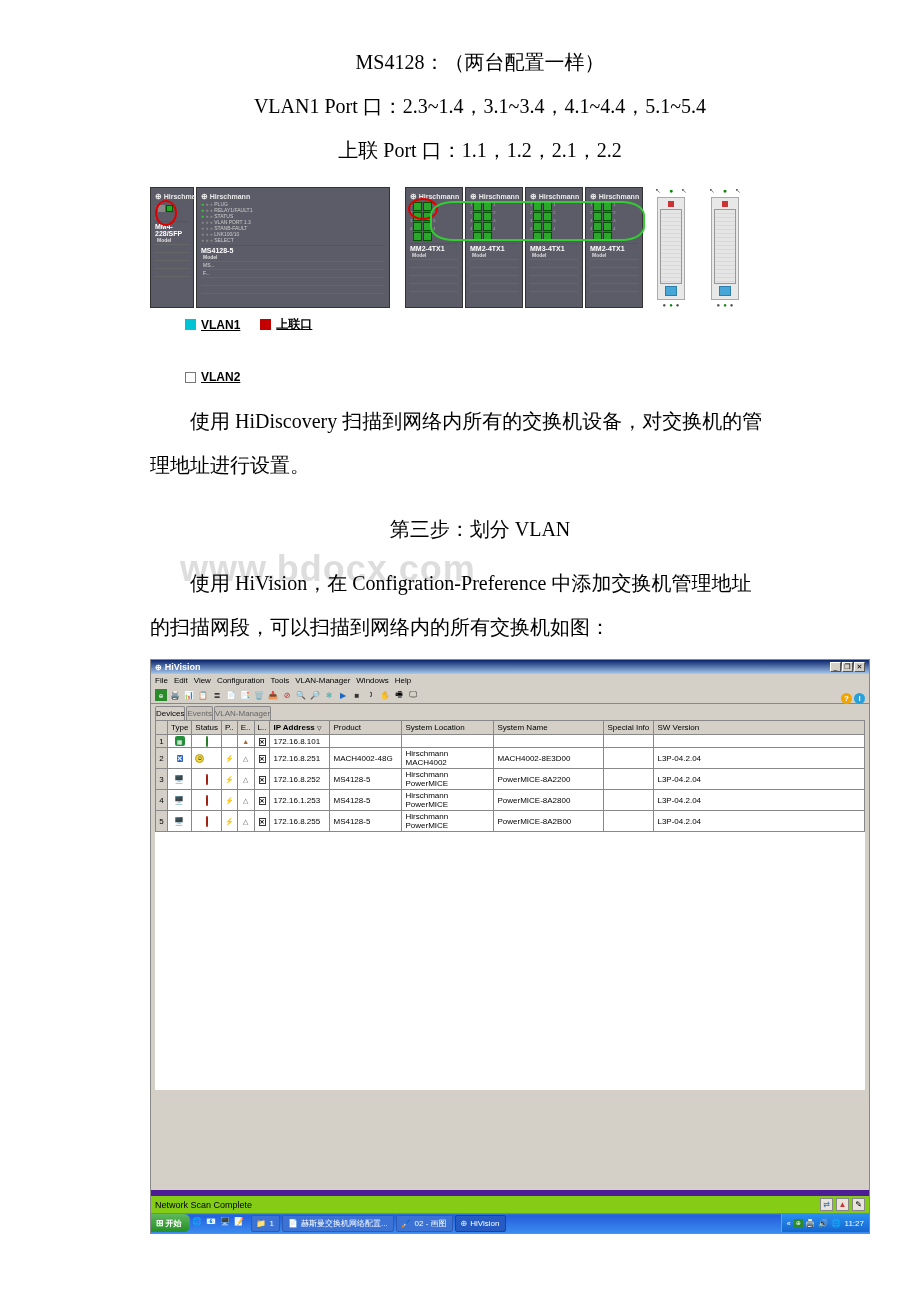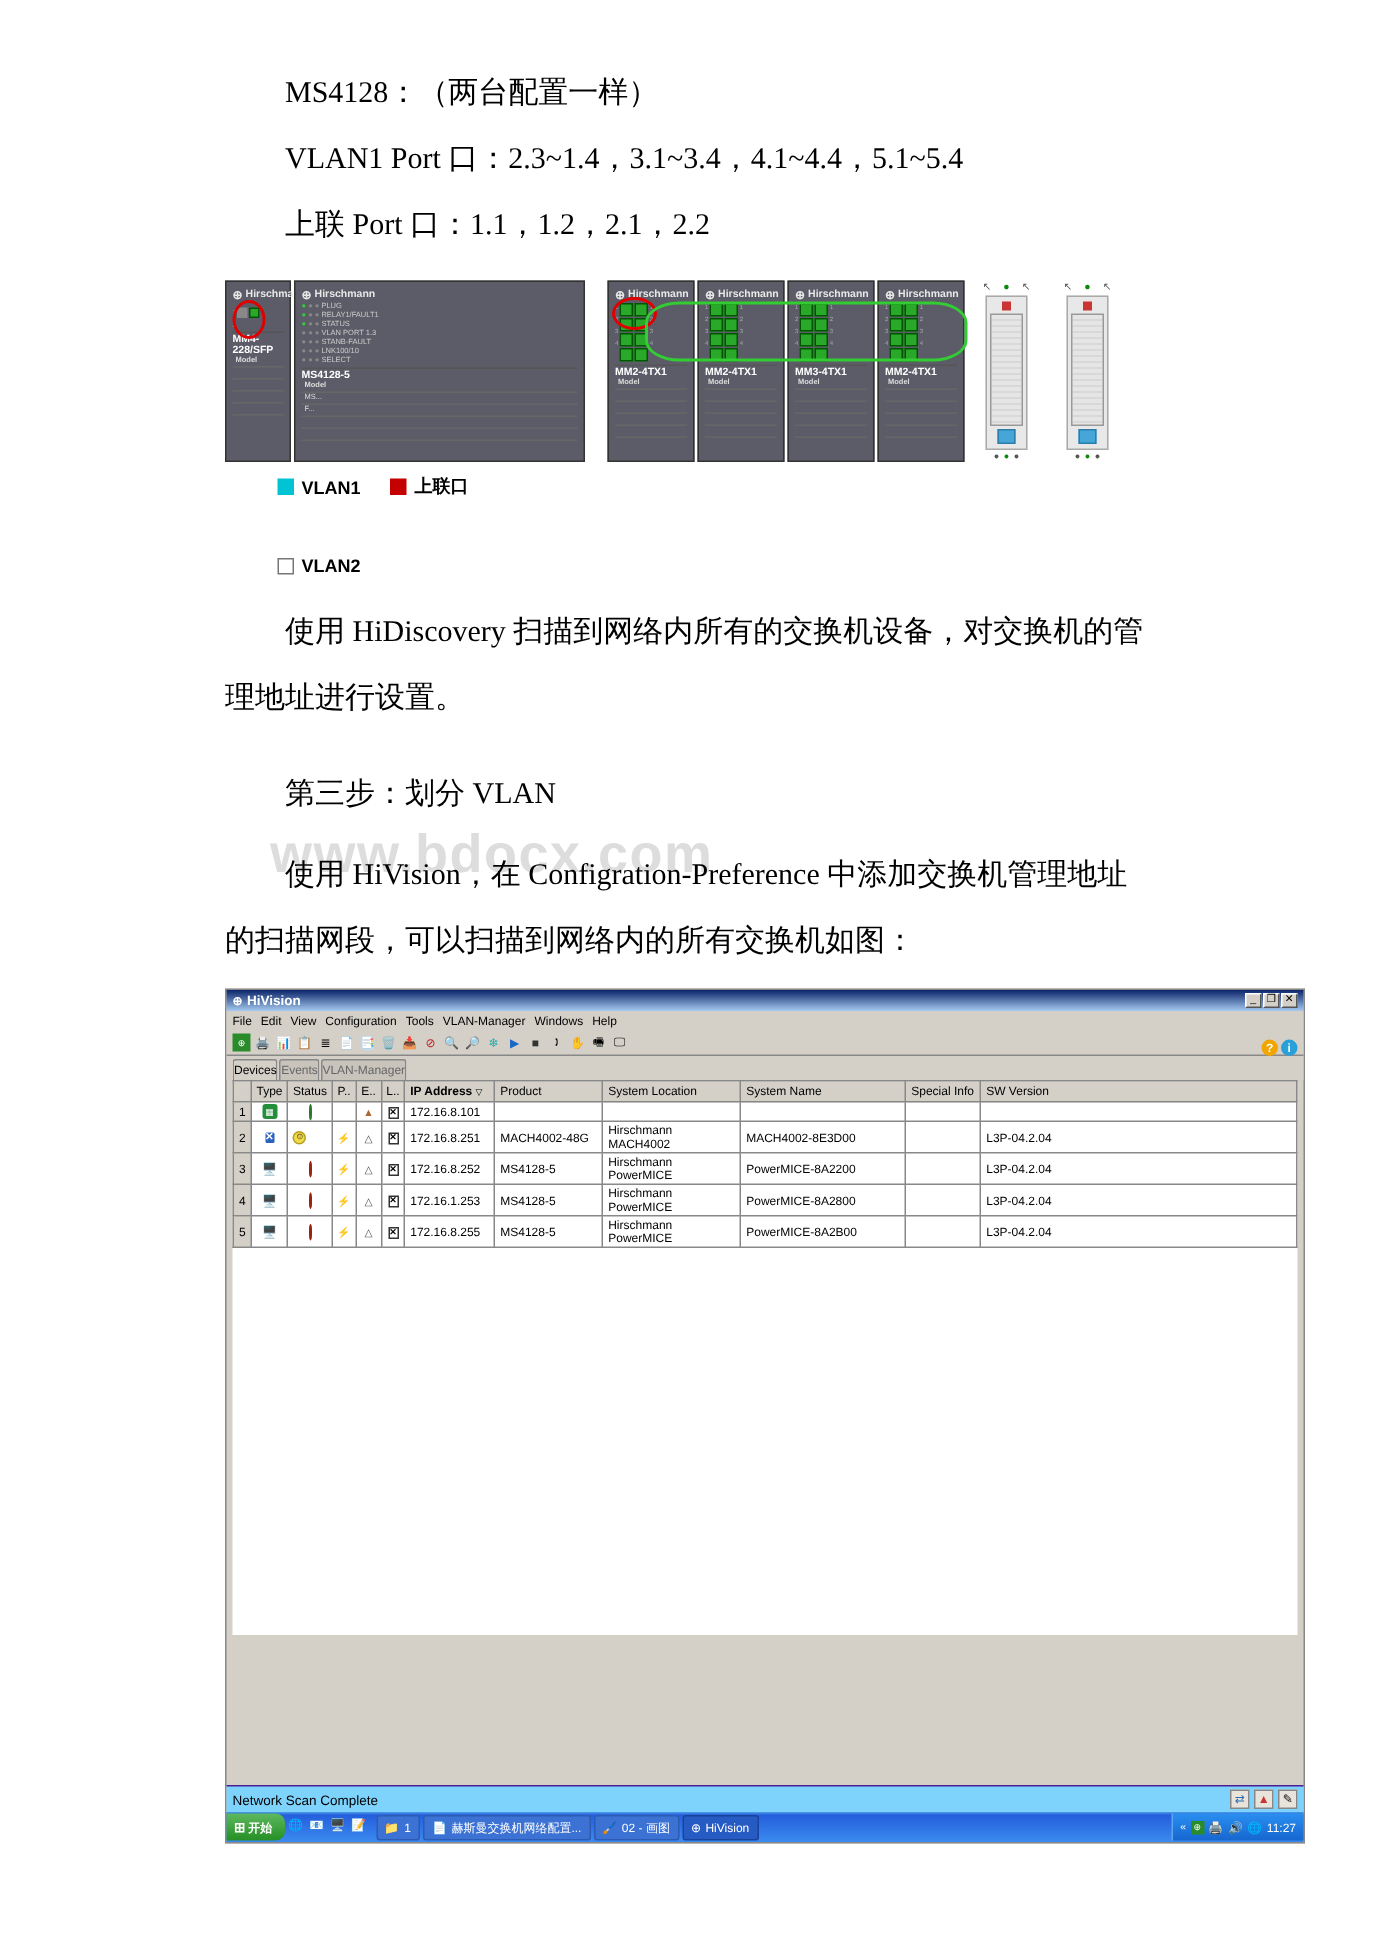--- a/index.html
+++ b/index.html
@@ -1,35 +1,35 @@
 <!DOCTYPE html>
 <html><head>
   <meta charset="utf-8">
   <style>
     * { margin: 0; padding: 0; box-sizing: border-box; }
     body { background: #fff; font-family: "SimSun", serif; width: 920px; }
     .page { padding: 40px 150px 40px 150px; }
     .para { font-size: 20px; line-height: 2.2; color: #000; }
-    .para-indent { text-indent: 2em; }
+    .para-indent { text-indent: 2em; text-align: center; }
     
     
     .devices-img { margin: 15px 0 5px 0; position: relative; }
     .dev-row { display: flex; gap: 2px; }
     .dev-panel { background: #5c5c68; border: 1px solid #333; position: relative; padding: 4px; color: #ccc; font-size: 6px; font-family: Arial, sans-serif; }
     .dev-label-small { color: #fff; font-size: 7px; font-weight: bold; }
     .hirsch { color: #e8e8e8; font-size: 7px; display: flex; align-items: center; gap: 2px; font-weight: bold; }
     .hirsch::before { content: "⊕"; font-size: 8px; }
     .port { width: 9px; height: 9px; background: #2aa82a; border: 0.5px solid #050; }
     .ellipse-red { position: absolute; border: 2px solid #df0000; border-radius: 50%; pointer-events: none; }
     .ellipse-green { position: absolute; border: 2px solid #33cc33; border-radius: 23px / 14px; pointer-events: none; }
     .tall-rack { width: 28px; background: #e8e8e8; position: relative; border: 1px solid #aaa; font-size: 4px; padding: 2px; }
     .tall-rack-inner { height: 75px; background: repeating-linear-gradient(#e5e5e5, #e5e5e5 3px, #d8d8d8 3px, #d8d8d8 4px); border: 0.5px solid #999; margin: 2px 0; }
     .rack-btn { width: 12px; height: 10px; background: #47a6d8; border: 0.5px solid #2b7dab; margin: 1px auto; }
     .rack-dots { display: flex; justify-content: center; gap: 3px; font-size: 6px; color: #555; }
-    .legend { display: flex; gap: 20px; padding: 8px 0 5px 35px; align-items: center; flex-wrap: wrap; }
+    .legend { display: flex; gap: 20px; padding: 8px 0 5px 35px; align-items: center; flex-wrap: wrap; text-decoration: underline; }
     .legend-item { display: flex; align-items: center; gap: 5px; font-size: 12px; font-family: Arial, sans-serif; font-weight: bold; }
     .legend-square { width: 11px; height: 11px; display: inline-block; }
     .sq-cyan { background: #00c3d3; }
     .sq-red { background: #c40000; }
     .border-tbl { border-top: 1px solid #555; margin-top: 2px; padding-top: 1px; }
     .tbl-line { border-bottom: 1px solid #666; font-size: 5px; height: 8px; color: #ddd; padding-left: 2px; }
     .watermark { position: absolute; top: 548px; left: 180px; font-size: 36px; color: #ddd; font-family: Arial, sans-serif; font-weight: bold; letter-spacing: 1px; z-index: -1; }
     
     
     .app-wrap { margin: 10px 0 0 0; border: 1px solid #888; width: 720px; background: #d4d0c8; font-family: Arial, sans-serif; font-size: 9px; position: relative; }
@@ -50,21 +50,21 @@
     .grid th { background: #d4d0c8; border: 1px solid #888; padding: 2px 3px; font-weight: normal; text-align: left; color: #000; height: 12px; }
     .grid td { border: 1px solid #888; padding: 1px 3px; height: 12px; background: #fff; }
     .grid td.rownum { background: #d4d0c8; text-align: center; width: 12px; }
     .cell-ico { display: inline-flex; width: 10px; height: 10px; align-items: center; justify-content: center; }
     .circ-green { width: 8px; height: 8px; border-radius: 50%; background: #3aab3a; border: 1px solid #2b7a2b; }
     .circ-red { width: 8px; height: 8px; border-radius: 50%; background: #d62222; border: 1px solid #921; }
     .circ-yel { width: 9px; height: 9px; border-radius: 50%; background: #f0da4a; border: 1px solid #b89c20; display:flex;align-items:center;justify-content:center;font-size:6px; }
     .sq-x { width: 9px; height: 9px; background: #2c62bf; color: #fff; font-size: 7px; text-align: center; line-height: 9px; font-weight: bold; border-radius: 1px; }
     .scr-ico { font-size: 8px; color: #4a7db8; }
     .sq-x-w { width:9px;height:9px;background:#fff;border:1px solid #333;font-size:6px;text-align:center;line-height:8px;font-weight:bold; }
-    .status-bar { background: #7dd3fc; padding: 2px 4px; border-top: 1px solid #4c1d95; display: flex; justify-content: space-between; align-items: center; }
+    .status-bar { background: #84cc16; padding: 2px 4px; border-top: 6px solid #4c1d95; display: flex; justify-content: space-between; align-items: center; }
     .status-right { display: flex; gap: 3px; }
     .status-ic { width: 13px; height: 13px; border: 1px solid #888; background: #e8e4dc; text-align: center; font-size: 8px; line-height: 11px; }
     
     
     .taskbar { background: linear-gradient(#4d9ee8, #245edc 10%, #3b8bf0); height: 20px; display: flex; align-items: center; padding: 0; font-size: 8px; color: #fff; }
     .start-btn { background: linear-gradient(#5db85d, #258f25); padding: 2px 8px 2px 5px; border-radius: 0 6px 6px 0; font-weight: bold; display: flex; align-items: center; gap: 2px; height: 18px; }
     .ql { display: flex; gap: 2px; padding: 0 3px; align-items: center; }
     .ql-ic { width: 12px; height: 12px; }
     .task-item { background: #3b72d4; border: 1px solid #2c5bb5; padding: 2px 5px; margin: 1px 1px; border-radius: 2px; display: flex; align-items: center; gap: 3px; max-width: 130px; overflow: hidden; white-space: nowrap; }
     .task-item.active { background: #265bc4; border-color: #1a4299; }

